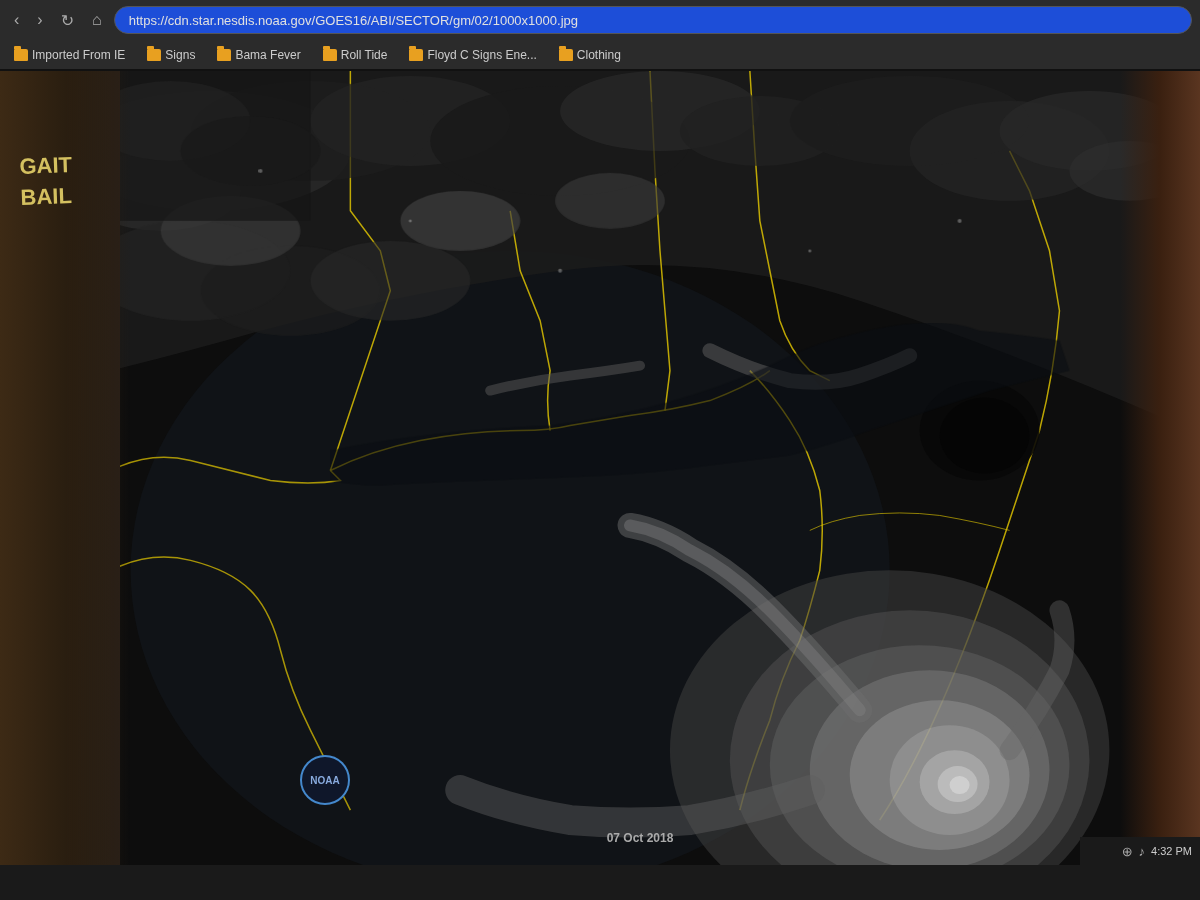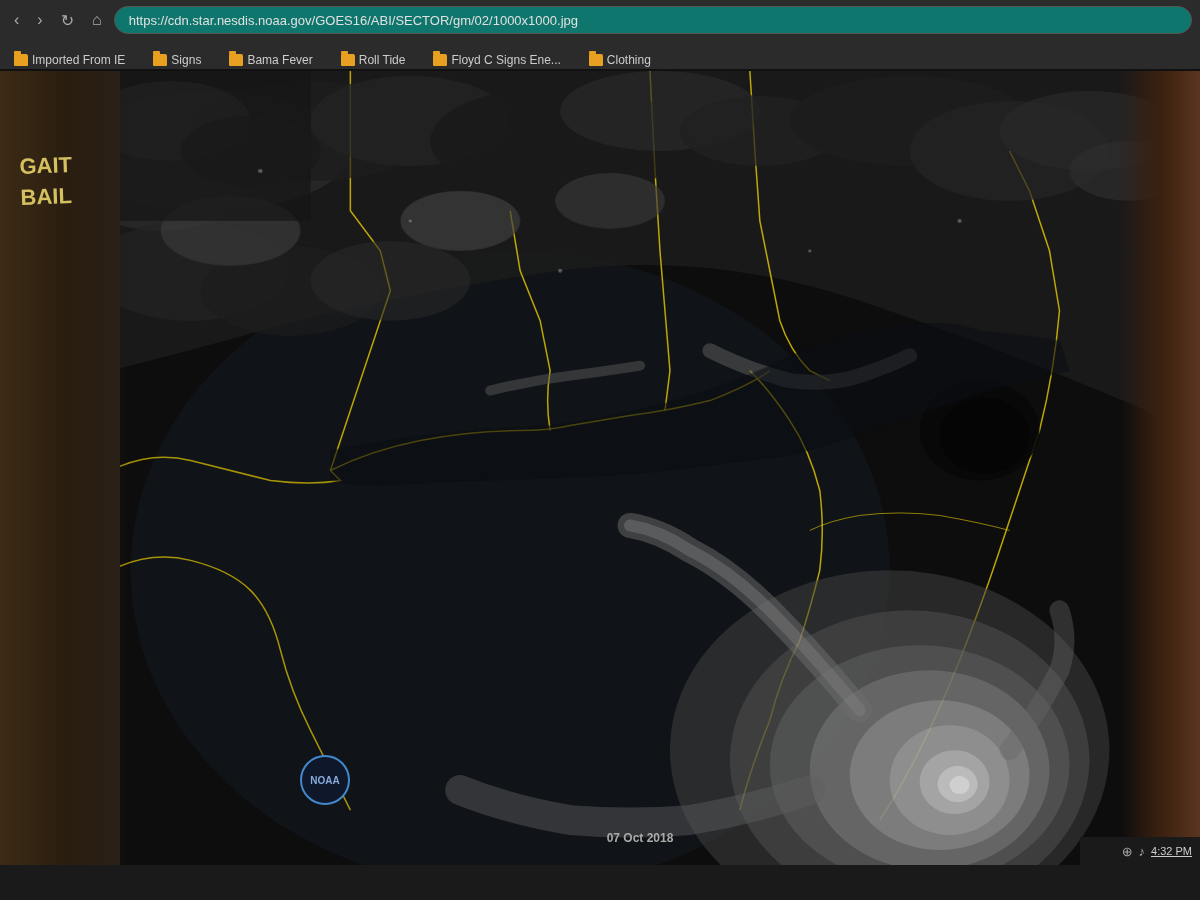--- a/index.html
+++ b/index.html
@@ -63,40 +63,40 @@
       border: none;
       color: #aaa;
       font-size: 16px;
       cursor: pointer;
       padding: 4px 6px;
       border-radius: 3px;
     }
 
     .address-box {
       flex: 1;
-      background: #0f766e;
+      background: #1d4ed8;
       border: 1px solid #555;
       border-radius: 16px;
       color: #e0e0e0;
       font-size: 13px;
       padding: 4px 14px;
       height: 28px;
       display: flex;
       align-items: center;
       overflow: hidden;
       white-space: nowrap;
     }
 
     .bookmarks-bar {
       display: flex;
-      align-items: flex-end;
+      align-items: center;
       background: #2b2b2b;
       height: 30px;
       padding: 0 6px;
-      gap: 12px;
+      gap: 6px;
       border-bottom: 1px solid #111;
     }
 
     .bookmark-item {
       display: flex;
       align-items: center;
       gap: 4px;
       padding: 2px 8px;
       border-radius: 3px;
       cursor: pointer;
@@ -240,21 +240,20 @@
     }
 
     .taskbar-icon {
       color: #aaa;
       font-size: 13px;
     }
 
     .taskbar-time {
       color: #ccc;
       font-size: 11px;
-      text-decoration: underline;
     }
   </style>
 </head>
 <body>
 
 <div class="browser-chrome">
 
 
   <div class="address-bar-row">
     <button class="nav-btn">‹</button>

